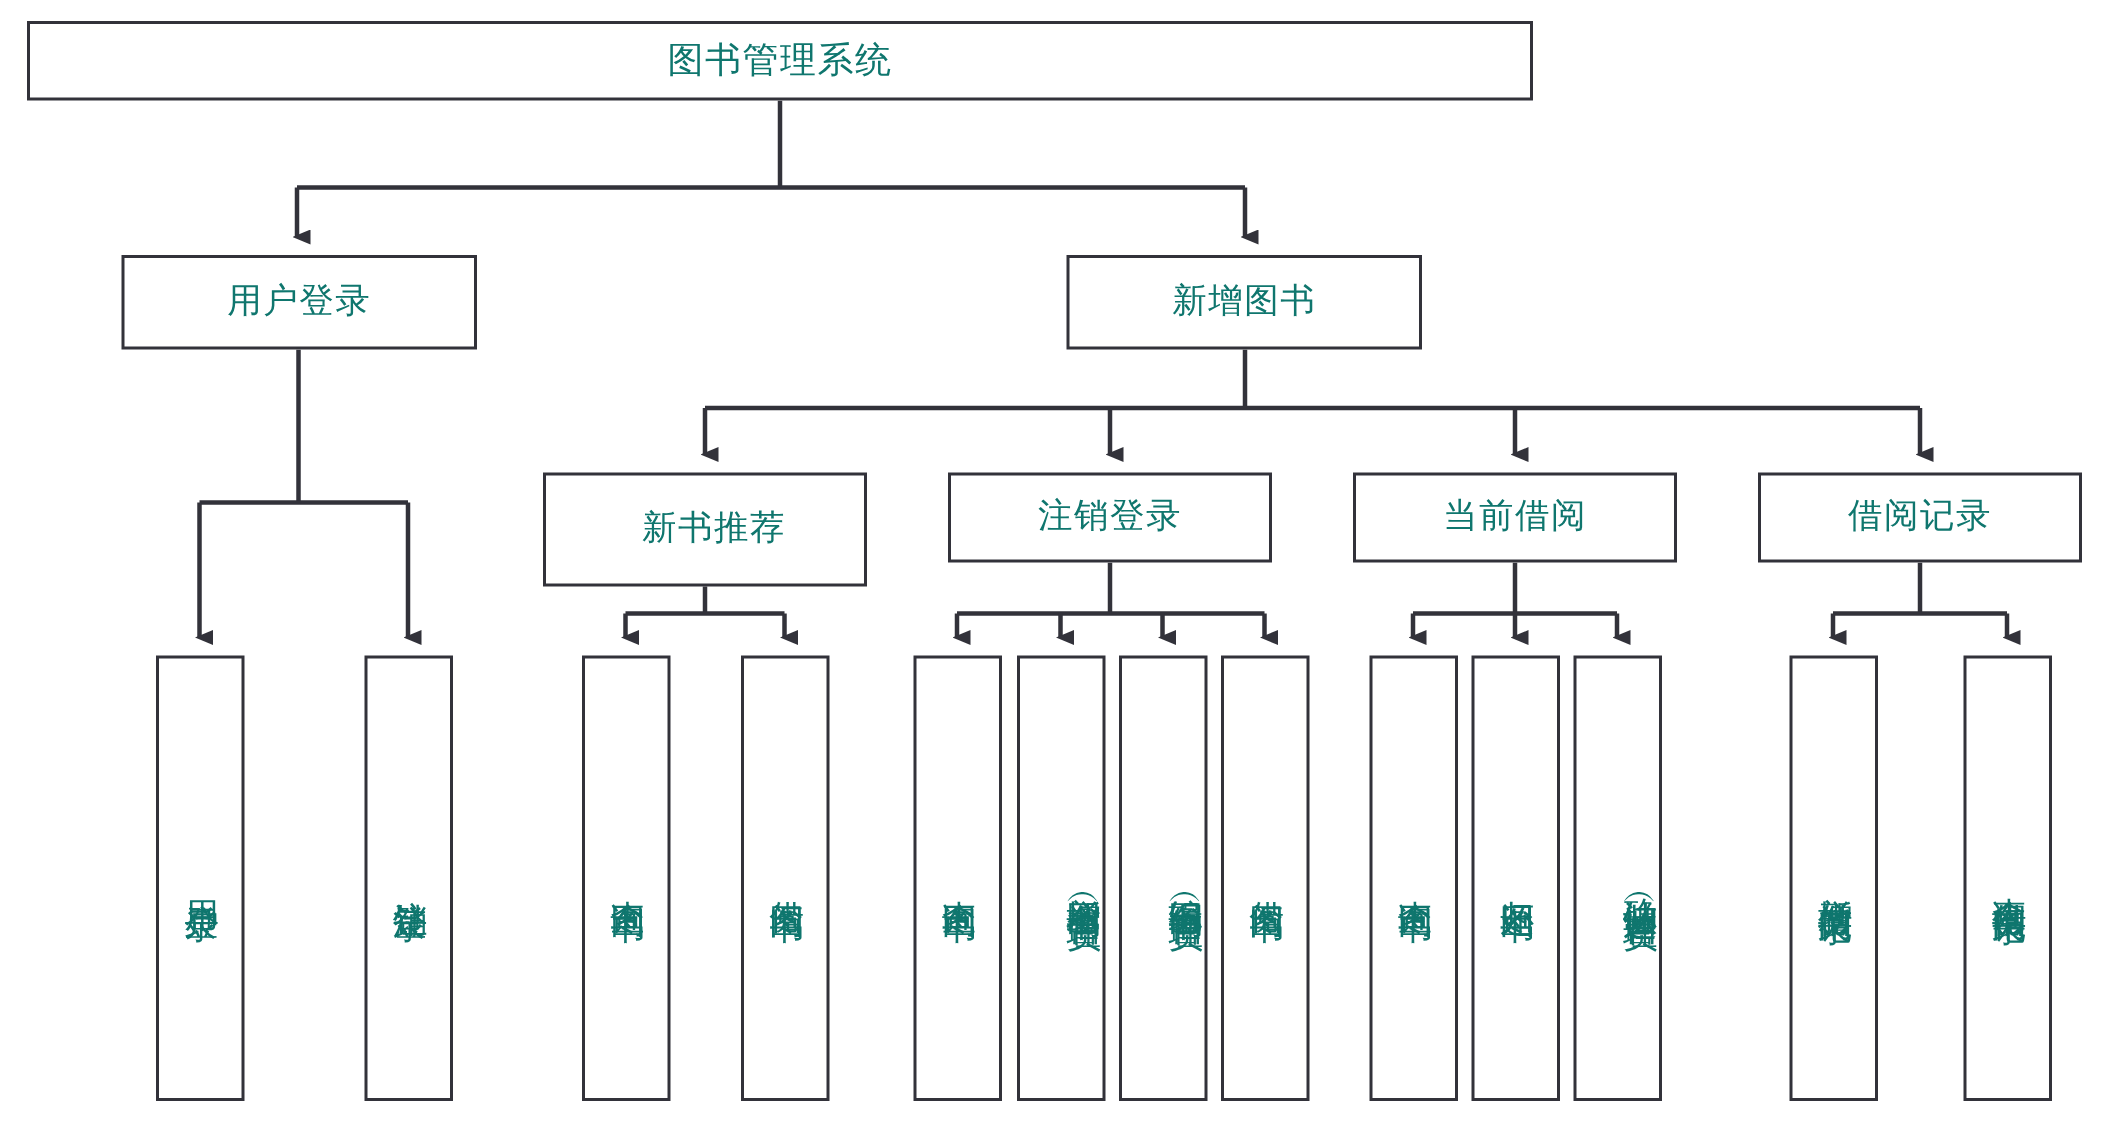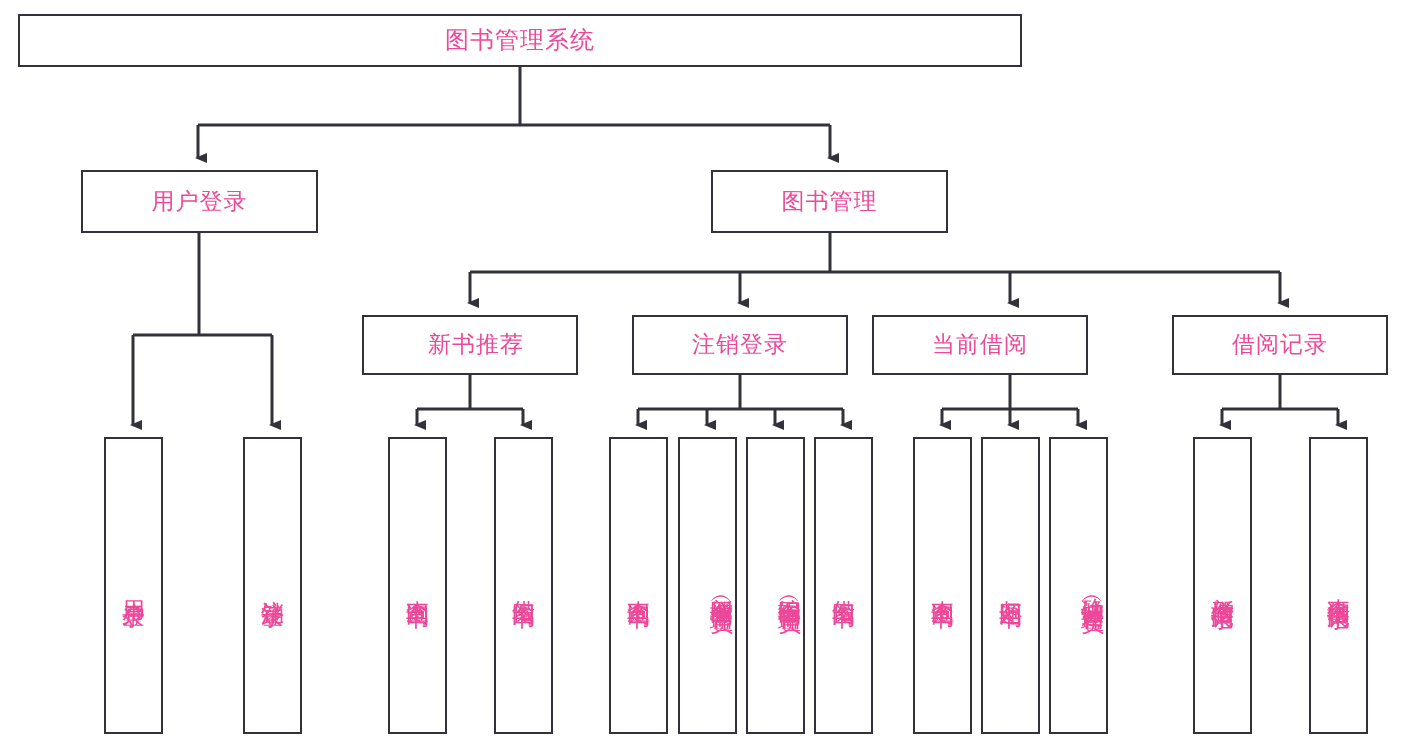--- a/index.html
+++ b/index.html
@@ -27,21 +27,21 @@
     pointer-events: none;
   }
   .node {
     position: absolute;
     box-sizing: border-box;
     border: 2px solid #32323a;
     background: #ffffff;
     display: flex;
     align-items: center;
     justify-content: center;
-    color: #ec4899;
+    color: #0f766e;
     text-align: center;
     line-height: 1.18;
   }
   .node.h {
     font-size: 23px;
     letter-spacing: 1px;
   }
   .node.root {
     font-size: 24px;
   }
@@ -127,30 +127,30 @@
   </svg>
 
   <div class="node h root" style="left:18px; top:14px; width:1004px; height:53px;">
     <span class="lbl">图书管理系统</span>
   </div>
 
   <div class="node h" style="left:81px; top:170px; width:237px; height:63px;">
     <span class="lbl">用户登录</span>
   </div>
   <div class="node h" style="left:711px; top:170px; width:237px; height:63px;">
-    <span class="lbl">图书管理</span>
-  </div>
-
-  <div class="node h" style="left:362px; top:315px; width:216px; height:60px;padding-left:12px;">
+    <span class="lbl">新增图书</span>
+  </div>
+
+  <div class="node h" style="left:362px; top:315px; width:216px; height:76px;padding-left:12px;">
     <span class="lbl">新书推荐</span>
   </div>
   <div class="node h" style="left:632px; top:315px; width:216px; height:60px;">
     <span class="lbl">注销登录</span>
   </div>
-  <div class="node h" style="left:872px; top:315px; width:216px; height:60px;">
+  <div class="node h" style="left:902px; top:315px; width:216px; height:60px;">
     <span class="lbl">当前借阅</span>
   </div>
   <div class="node h" style="left:1172px; top:315px; width:216px; height:60px;text-align:center;">
     <span class="lbl">借阅记录</span>
   </div>
 
   <div class="node v tall" style="left:104px; top:437px; width:59px; height:297px;">
     <span class="lbl">用户登录</span>
   </div>
   <div class="node v tall" style="left:243px; top:437px; width:59px; height:297px;">

